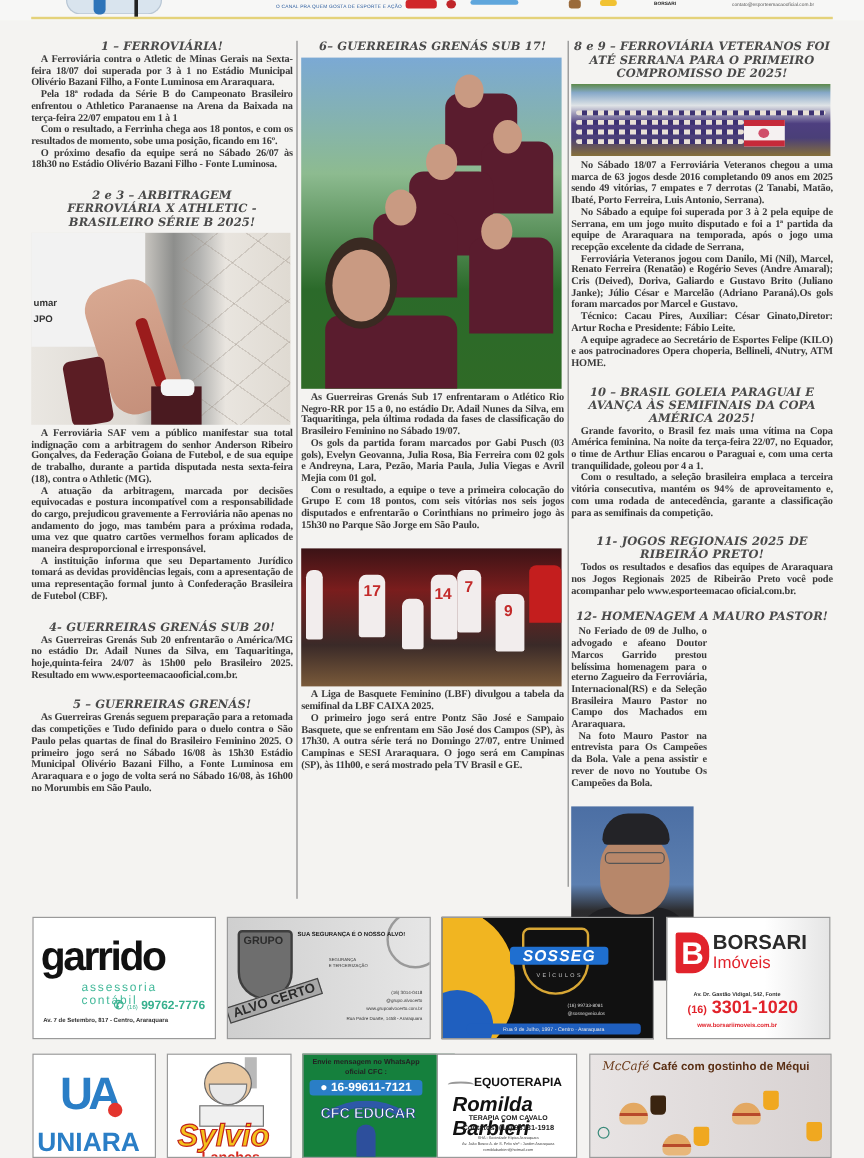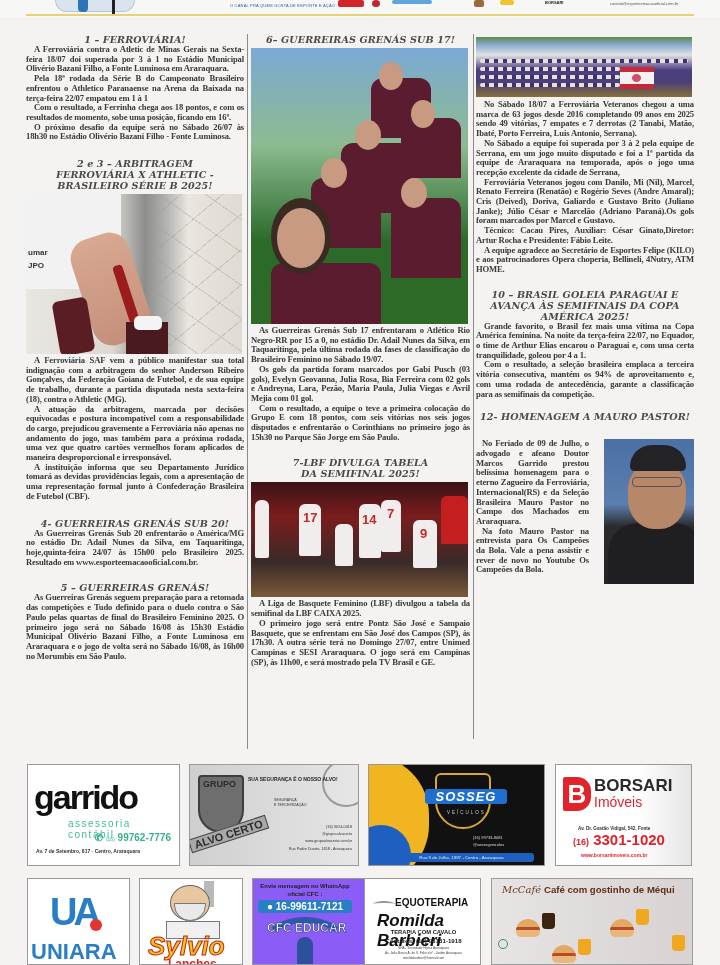--- a/index.html
+++ b/index.html
@@ -52,21 +52,21 @@
   .ph-lbf .num { position: absolute; font-family: "Liberation Sans", sans-serif; font-weight: bold; color: #c32a2a; font-size: 13px; }
   .ph-lbf .coach { position: absolute; background: #c41e1e; border-radius: 6px 6px 0 0; }
 
   
   .ph-vet { width: 216px; height: 60px; background: linear-gradient(180deg, #5d8a4a 0%, #86a8c8 12%, #dfe3e6 30%, #4e3f80 55%, #4a3f78 75%, #86703a 100%); }
   .ph-vet .flag { position: absolute; left: 144px; top: 30px; width: 34px; height: 22px; background: #f5f1f1; border-top: 5px solid #c62a3a; border-bottom: 5px solid #c62a3a; }
   .ph-vet .flag::after { content: ""; position: absolute; left: 12px; top: 2px; width: 9px; height: 8px; border-radius: 50%; background: #d04e6a; }
   .ph-vet .row { position: absolute; left: 4px; height: 4px; border-radius: 2px; background: repeating-linear-gradient(90deg, #e8e0d6 0 5px, #3d3272 5px 9px); }
 
   
-  .mauro-wrap { display: flex; gap: 15px; margin-top: 17px; }
+  .mauro-wrap { display: flex; gap: 15px; margin-top: 1px; flex-direction: column; }
   .mauro-wrap p.body { width: 113px; text-indent: 6px; }
   .ph-mauro { width: 102px; height: 145px; background: linear-gradient(180deg, #4c6fa4 0%, #5c7fb0 45%, #2c2c2e 60%, #232325 100%); }
   .ph-mauro .cap { position: absolute; left: 26px; top: 6px; width: 56px; height: 26px; background: #232327; border-radius: 28px 28px 6px 6px; }
   .ph-mauro .face { position: absolute; left: 24px; top: 24px; width: 58px; height: 66px; background: #b7876a; border-radius: 40% 40% 45% 45%; }
   .ph-mauro .glasses { position: absolute; left: 28px; top: 38px; width: 50px; height: 10px; border: 1px solid #555; border-radius: 4px; }
   .ph-mauro .hood { position: absolute; left: 4px; top: 84px; width: 96px; height: 61px; background: #1f1f22; border-radius: 30px 30px 0 0; }
 
   
   .ad { position: absolute; border: 1px solid #9a9a9a; overflow: hidden; font-family: "Liberation Sans", sans-serif; }
   .ad-garrido { left: 27px; top: 764px; width: 153px; height: 102px; background: #fff; }
@@ -109,21 +109,21 @@
   .ad-uniara .nm { position: absolute; left: 3px; top: 60px; font-size: 22px; font-weight: bold; color: #2a7ec6; }
 
   .ad-sylvio { left: 139px; top: 878px; width: 104px; height: 87px; background: #fff; }
   .ad-sylvio .chef { position: absolute; left: 30px; top: 6px; width: 40px; height: 36px; background: #e8c7a0; border-radius: 50%; border: 1px solid #666; }
   .ad-sylvio .beard { position: absolute; left: 34px; top: 24px; width: 32px; height: 18px; background: #e9e9e9; border-radius: 0 0 16px 16px; border: 1px solid #777; }
   .ad-sylvio .apron { position: absolute; left: 26px; top: 42px; width: 54px; height: 18px; background: #f0f0f0; border: 1px solid #777; }
   .ad-sylvio .spat { position: absolute; left: 64px; top: 2px; width: 10px; height: 26px; background: #b9b9b9; }
   .ad-sylvio .nm { position: absolute; left: 8px; top: 52px; font-size: 26px; font-weight: bold; font-style: italic; color: #f4c21b; -webkit-text-stroke: 1px #c0231b; }
   .ad-sylvio .nm2 { position: absolute; left: 28px; top: 78px; font-size: 12px; font-weight: bold; color: #d4271e; }
 
-  .ad-cfc { left: 252px; top: 878px; width: 127px; height: 87px; background: #8b5cf6; }
+  .ad-cfc { left: 252px; top: 878px; width: 127px; height: 87px; background: #15803d; }
   .ad-cfc .msg { position: absolute; left: 0; top: 4px; width: 104px; text-align: center; font-size: 6px; font-weight: bold; color: #222; line-height: 7.5px; }
   .ad-cfc .wa { position: absolute; left: 5px; top: 21px; width: 94px; height: 13px; background: #2a7ec6; border-radius: 3px; color: #fff; font-size: 10px; font-weight: bold; text-align: center; line-height: 13px; }
   .ad-cfc .nm { position: absolute; left: 14px; top: 42px; font-size: 12px; font-weight: bold; color: #fff; -webkit-text-stroke: .6px #1d3e86; }
   .ad-cfc .arc { position: absolute; left: 8px; top: 38px; width: 88px; height: 60px; border: 6px solid #2e58a8; border-radius: 50%; border-bottom-color: transparent; border-left-color: transparent; border-right-color: transparent; }
   .ad-cfc .guy { position: absolute; left: 44px; top: 58px; width: 16px; height: 29px; background: #2d4f9c; border-radius: 8px 8px 2px 2px; }
 
   .ad-equo { left: 364px; top: 878px; width: 117px; height: 87px; background: #fff; }
   .ad-equo .t1 { position: absolute; left: 30px; top: 18px; font-size: 10px; font-weight: bold; color: #111; }
   .ad-equo .swoosh { position: absolute; left: 8px; top: 22px; width: 22px; height: 6px; border-top: 2px solid #999; border-radius: 50%; }
   .ad-equo .t2 { position: absolute; left: 12px; top: 32px; font-size: 17px; font-weight: bold; font-style: italic; color: #111; }
@@ -213,61 +213,65 @@
       <div class="shirt" style="left:20px;top:215px;width:110px;height:61px;"></div>
       <div class="hair" style="left:20px;top:150px;width:60px;height:76px;"></div>
       <div class="face" style="left:26px;top:160px;width:48px;height:60px;"></div>
     </div>
     <p class="body" style="margin-top:2px;">As Guerreiras Grenás Sub 17 enfrentaram o Atlético Rio Negro-RR por 15 a 0, no estádio Dr. Adail Nunes da Silva, em Taquaritinga, pela última rodada da fases de classificação do Brasileiro Feminino no Sábado 19/07.</p>
     <p class="body">Os gols da partida foram marcados por Gabi Pusch (03 gols), Evelyn Geovanna, Julia Rosa, Bia Ferreira com 02 gols e Andreyna, Lara, Pezão, Maria Paula, Julia Viegas e Avril Mejia com 01 gol.</p>
     <p class="body">Com o resultado, a equipe o teve a primeira colocação do Grupo E com 18 pontos, com seis vitórias nos seis jogos disputados e enfrentarão o Corinthians no primeiro jogo às 15h30 no Parque São Jorge em São Paulo.</p>
   </article>
 
   <article style="margin-top:15px;">
-    <h2 class="headline" style="padding:0 40px;">7-LBF DIVULGA TABELA DA SEMIFINAL 2025!</h2>
     <div class="photo ph-lbf" style="margin-top:3px;">
       <div class="pl" style="left:4px;top:18px;width:14px;height:58px;"></div>
       <div class="pl" style="left:48px;top:22px;width:22px;height:52px;"></div>
       <div class="num" style="left:52px;top:28px;">17</div>
       <div class="pl" style="left:84px;top:42px;width:18px;height:42px;"></div>
       <div class="pl" style="left:108px;top:22px;width:22px;height:54px;"></div>
       <div class="num" style="left:111px;top:30px;">14</div>
       <div class="pl" style="left:130px;top:18px;width:20px;height:52px;"></div>
       <div class="num" style="left:136px;top:24px;">7</div>
       <div class="pl" style="left:162px;top:38px;width:24px;height:48px;"></div>
       <div class="num" style="left:169px;top:44px;">9</div>
       <div class="coach" style="left:190px;top:14px;width:27px;height:48px;"></div>
     </div>
     <p class="body" style="margin-top:2px;">A Liga de Basquete Feminino (LBF) divulgou a tabela da semifinal da LBF CAIXA 2025.</p>
     <p class="body">O primeiro jogo será entre Pontz São José e Sampaio Basquete, que se enfrentam em São José dos Campos (SP), às 17h30. A outra série terá no Domingo 27/07, entre Unimed Campinas e SESI Araraquara. O jogo será em Campinas (SP), às 11h00, e será mostrado pela TV Brasil e GE.</p>
   </article>
 </div>
 
 <div class="col col3">
   <article>
+    <h2 class="headline">8 e 9 – FERROVIÁRIA VETERANOS FOI ATÉ SERRANA PARA O PRIMEIRO COMPROMISSO DE 2025!</h2>
     <div class="photo ph-vet" style="margin-top:3px;">
       <div class="row" style="top:22px;width:208px;"></div>
       <div class="row" style="top:30px;width:140px;"></div>
       <div class="row" style="top:38px;width:140px;"></div>
       <div class="row" style="top:46px;width:140px;"></div>
       <div class="flag"></div>
     </div>
     <p class="body" style="margin-top:3px;">No Sábado 18/07 a Ferroviária Veteranos chegou a uma marca de 63 jogos desde 2016 completando 09 anos em 2025 sendo 49 vitórias, 7 empates e 7 derrotas (2 Tanabi, Matão, Ibaté, Porto Ferreira, Luis Antonio, Serrana).</p>
     <p class="body">No Sábado a equipe foi superada por 3 à 2 pela equipe de Serrana, em um jogo muito disputado e foi a 1ª partida da equipe de Araraquara na temporada, após o jogo uma recepção excelente da cidade de Serrana,</p>
     <p class="body">Ferroviária Veteranos jogou com Danilo, Mi (Nil), Marcel, Renato Ferreira (Renatão) e Rogério Seves (Andre Amaral); Cris (Deived), Doriva, Galiardo e Gustavo Brito (Juliano Janke); Júlio César e Marcelão (Adriano Paraná).Os gols foram marcados por Marcel e Gustavo.</p>
     <p class="body">Técnico: Cacau Pires, Auxiliar: César Ginato,Diretor: Artur Rocha e Presidente: Fábio Leite.</p>
     <p class="body">A equipe agradece ao Secretário de Esportes Felipe (KILO) e aos patrocinadores Opera choperia, Bellineli, 4Nutry, ATM HOME.</p>
   </article>
 
   <article style="margin-top:14px;">
     <h2 class="headline">10 – BRASIL GOLEIA PARAGUAI E AVANÇA ÀS SEMIFINAIS DA COPA AMÉRICA 2025!</h2>
     <p class="body">Grande favorito, o Brasil fez mais uma vítima na Copa América feminina. Na noite da terça-feira 22/07, no Equador, o time de Arthur Elias encarou o Paraguai e, com uma certa tranquilidade, goleou por 4 a 1.</p>
     <p class="body">Com o resultado, a seleção brasileira emplaca a terceira vitória consecutiva, mantém os 94% de aproveitamento e, com uma rodada de antecedência, garante a classificação para as semifinais da competição.</p>
   </article>
 
+  <article style="margin-top:14px;">
+    <h2 class="headline" style="padding:0 20px;">11- JOGOS REGIONAIS 2025 DE RIBEIRÃO PRETO!</h2>
+    <p class="body">Todos os resultados e desafios das equipes de Araraquara nos Jogos Regionais 2025 de Ribeirão Preto você pode acompanhar pelo www.esporteemacao oficial.com.br.</p>
+  </article>
 
   <article style="margin-top:12px;">
     <h2 class="headline">12- HOMENAGEM A MAURO PASTOR!</h2>
     <div class="mauro-wrap">
       <div>
         <p class="body">No Feriado de 09 de Julho, o advogado e afeano Doutor Marcos Garrido prestou belíssima homenagem para o eterno Zagueiro da Ferroviária, Internacional(RS) e da Seleção Brasileira Mauro Pastor no Campo dos Machados em Araraquara.</p>
         <p class="body">Na foto Mauro Pastor na entrevista para Os Campeões da Bola. Vale a pena assistir e rever de novo no Youtube Os Campeões da Bola.</p>
       </div>
       <div class="photo ph-mauro">
         <div class="hood"></div>

